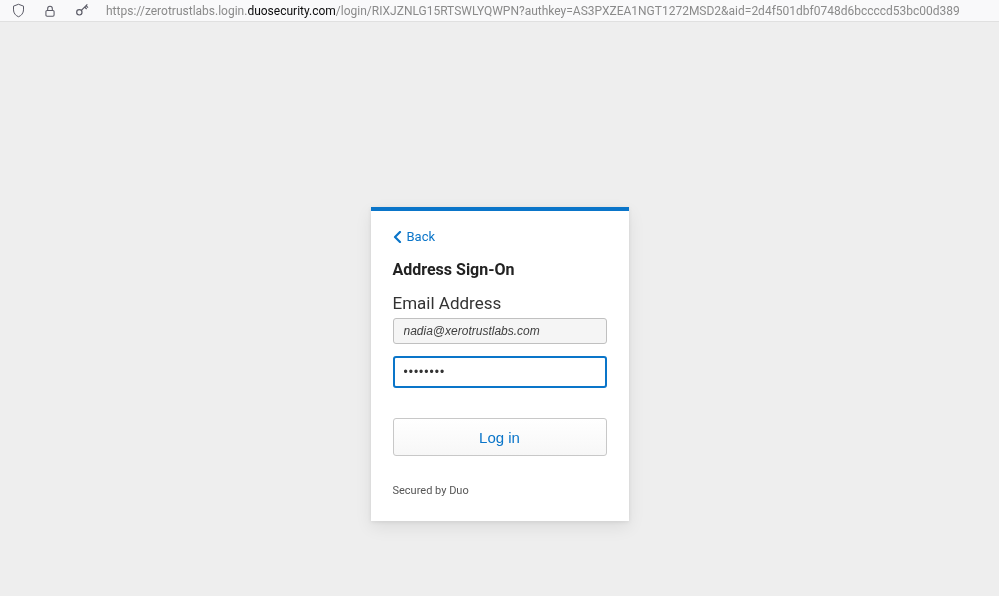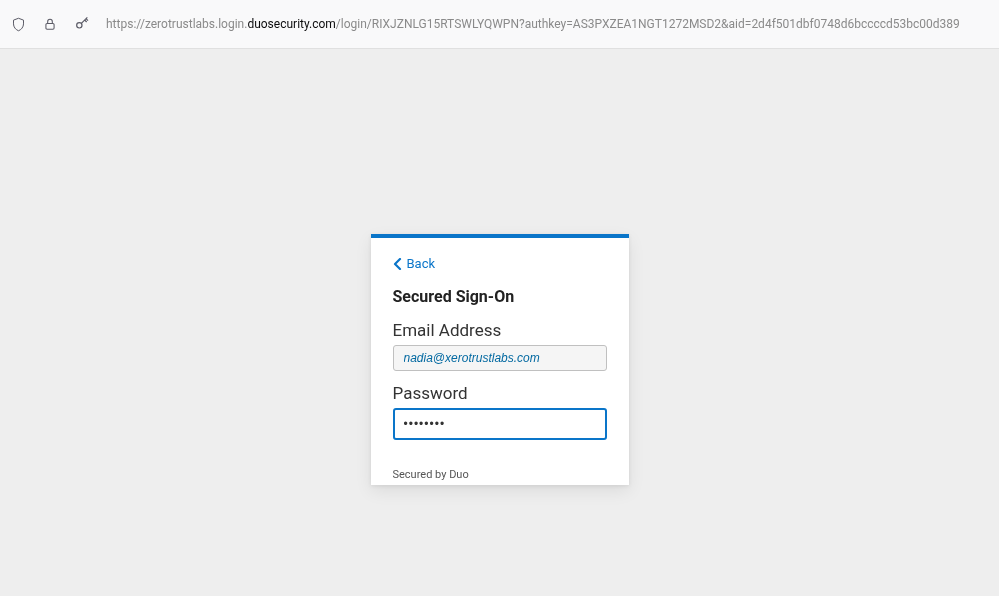--- a/index.html
+++ b/index.html
@@ -10,21 +10,21 @@
     body {
       font-family: -apple-system, BlinkMacSystemFont, "Segoe UI", Roboto, Helvetica, Arial, sans-serif;
       background: #eeeeee;
       width: 999px;
       height: 596px;
       overflow: hidden;
     }
     .browser-bar {
       background: #f9f9fa;
       border-bottom: 1px solid #e0e0e0;
-      height: 49px;
+      height: 22px;
       display: flex;
       align-items: center;
       padding: 0 10px;
       gap: 16px;
     }
     .browser-icon {
       width: 16px;
       height: 16px;
       display: flex;
       align-items: center;
@@ -51,21 +51,21 @@
 
     .login-card {
       position: absolute;
       left: 50%;
       transform: translateX(-50%);
       top: 185px;
       width: 258px;
       background: #ffffff;
       border-top: 4px solid #0a75c9;
       box-shadow: 0 1px 4px rgba(0,0,0,0.08), 0 6px 16px rgba(0,0,0,0.08);
-      padding: 18px 22px 4px 22px;
+      padding: 18px 22px 24px 22px;
     }
 
     .back-row {
       display: flex;
       align-items: center;
       gap: 4px;
       color: #0a75c9;
       font-size: 13px;
       cursor: pointer;
       user-select: none;
@@ -91,21 +91,21 @@
       border: 1px solid #c0c0c0;
       border-radius: 3px;
       padding: 0 10px;
       font-size: 12px;
       color: #333;
       background: #fff;
       outline: none;
     }
     .text-input.disabled-look {
       background: #f5f5f5;
-      color: #0369a1;
+      color: #404040;
       font-style: italic;
     }
     .text-input.focused {
       border: 2px solid #0a75c9;
       padding: 0 9px;
       height: 32px;
       letter-spacing: 1px;
     }
     .field-group { margin-bottom: 12px; }
 
@@ -159,30 +159,30 @@
 
     <div class="back-row">
       <span>
         <svg width="10" height="12" viewBox="0 0 10 12">
           <path d="M7 1 L2 6 L7 11" fill="none" stroke="#0a75c9" stroke-width="2.2" stroke-linecap="round" stroke-linejoin="round"></path>
         </svg>
       </span>
       <span>Back</span>
     </div>
 
-    <h1 class="card-title">Secured Sign-On</h1>
+    <h1 class="card-title">Address Sign-On</h1>
 
     <div class="field-group">
       <div class="field-label">Email Address</div>
       <input type="text" readonly="" class="text-input disabled-look" value="nadia@xerotrustlabs.com" style="">
     </div>
 
     <div class="field-group">
-      <div class="field-label">Password</div>
       <input type="text" class="text-input focused" value="••••••••" style="">
     </div>
 
+    <button class="login-btn">Log in</button>
 
     <div class="secured-by">Secured by Duo</div>
 
   </div>
 
 </div>
 
 </body></html>

